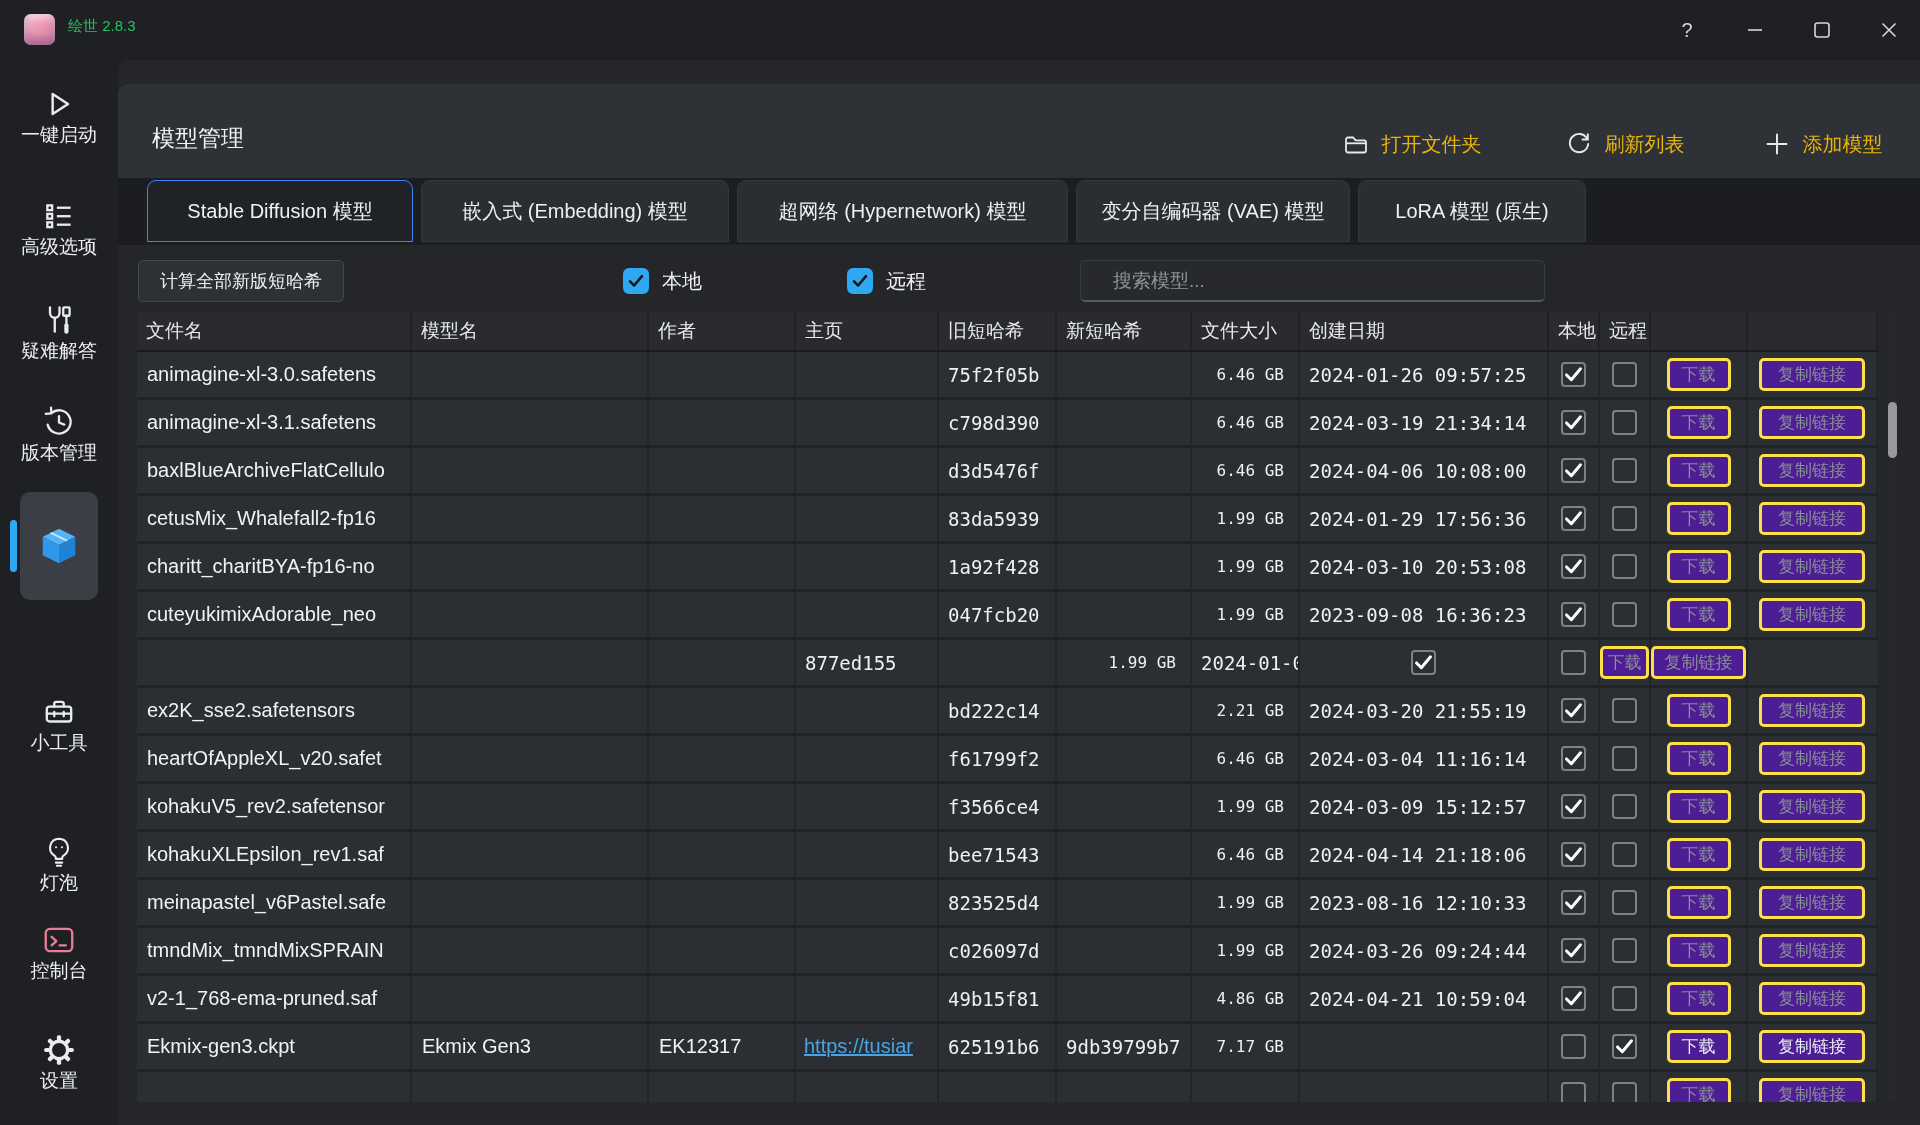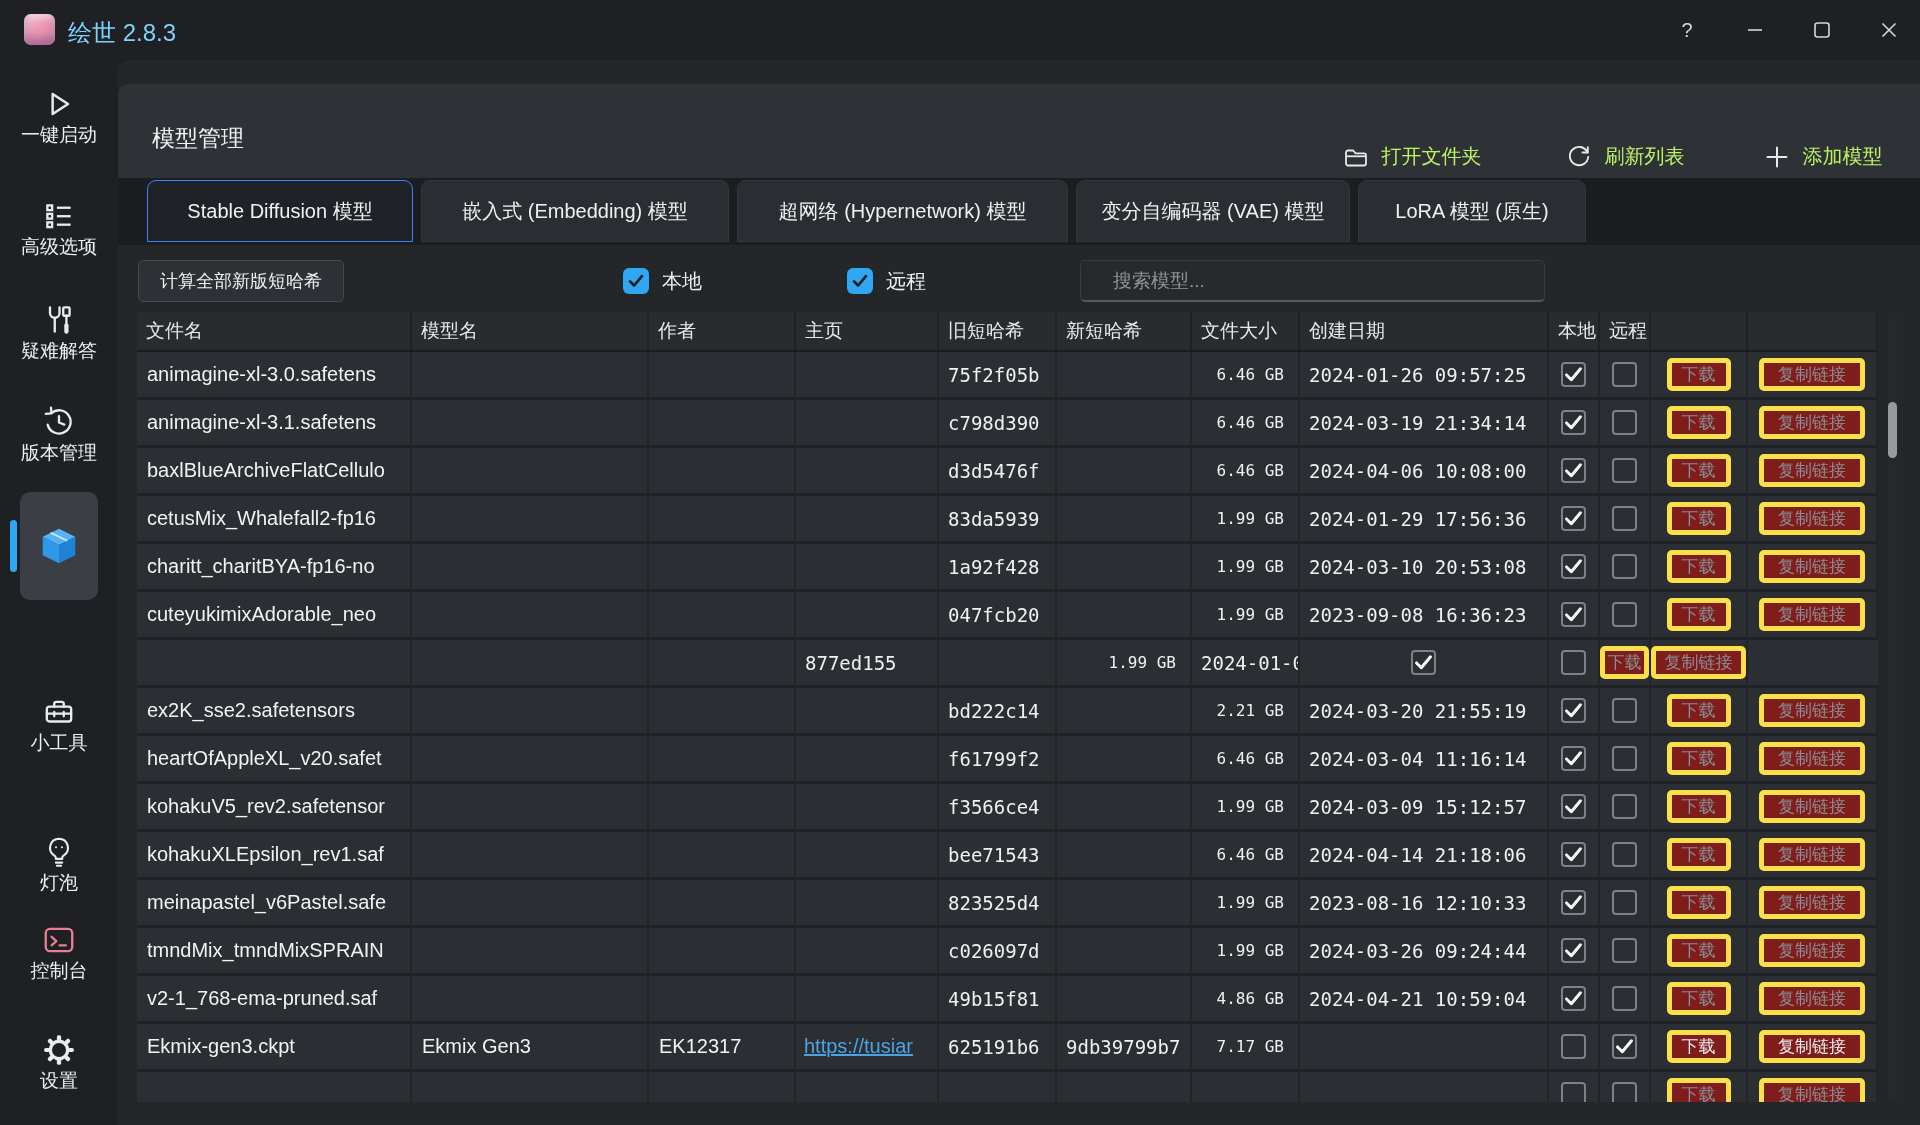--- a/index.html
+++ b/index.html
@@ -6,39 +6,39 @@
   .app{position:relative;width:1920px;height:1125px;background:#1e2023;overflow:hidden;
        font-family:"Liberation Sans","DejaVu Sans",sans-serif;color:#e9ebed;cursor:default;}
   [data-interactable="true"]{cursor:pointer;}
   .ico{display:inline-flex;align-items:center;justify-content:center;color:inherit;}
 
   
   .titlebar{position:absolute;left:0;top:0;width:1920px;height:60px;background:#1e2023;}
   .app-icon{position:absolute;left:24px;top:14px;width:31px;height:31px;border-radius:7px;
             background:linear-gradient(145deg,#f6c3d2 0%,#ec9ab4 45%,#d97fa0 100%);
             box-shadow:inset 0 -6px 10px rgba(90,60,120,.45), inset 0 4px 6px rgba(255,255,255,.5);}
-  .app-title{position:absolute;left:68px;top:17px;font-size:24px;color:#7dd3fc;}
+  .app-title{position:absolute;left:68px;top:17px;font-size:15px;color:#22c55e;}
   .winbtn{position:absolute;top:6px;width:56px;height:48px;display:flex;align-items:center;justify-content:center;color:#d6d8da;}
   .winbtn .q{font-size:20px;color:#d6d8da;}
 
   
   .sidebar{position:absolute;left:0;top:60px;width:118px;height:1065px;background:#1e2023;}
   .side-item{position:absolute;left:0;width:118px;display:flex;flex-direction:column;align-items:center;justify-content:flex-start;color:#e9ebed;}
   .side-label{font-size:19px;color:#edeef0;white-space:nowrap;}
   .side-item.console .ico{color:var(--pink);}
   .side-sel{position:absolute;left:20px;width:78px;height:108px;border-radius:10px;background:#3b3e44;
             display:flex;align-items:center;justify-content:center;}
   .side-accent{position:absolute;left:10px;width:7px;height:52px;border-radius:4px;background:var(--accent);}
 
   
   .content{position:absolute;left:118px;top:60px;width:1802px;height:1065px;background:#242629;border-top-left-radius:10px;}
   .content-header{position:absolute;left:0;top:0;width:1802px;height:118px;background:#2e3136;border-top-left-radius:10px;margin-top:24px;}
   .page-title{position:absolute;left:34px;top:39px;font-size:23px;font-weight:500;color:#f2f3f5;}
-  .hdr-btn{position:absolute;top:34px;height:52px;display:flex;align-items:flex-end;justify-content:center;gap:13px;
-           font-size:20px;color:#bef264;}
+  .hdr-btn{position:absolute;top:34px;height:52px;display:flex;align-items:center;justify-content:center;gap:13px;
+           font-size:20px;color:#eab308;}
   .hdr-btn .ico{color:#e7e9eb;}
 
   .tabstrip{position:absolute;left:0;top:118px;width:1802px;height:67px;background:#1b1d20;}
   .tab{position:absolute;top:2px;height:62px;display:flex;align-items:center;justify-content:center;
        font-size:20px;color:#eef0f2;background:#2a2d31;border:1px solid #34373b;border-radius:9px 9px 0 0;
        box-sizing:border-box;white-space:nowrap;overflow:hidden;}
   .tab.active{background:#1f2226;border:1px solid #3b82f6;}
 
   .main{position:absolute;left:0;top:185px;width:1802px;height:880px;background:#242629;}
   .compute-btn{position:absolute;left:20px;top:15px;height:42px;padding:0 21px;background:#2d3034;
@@ -62,21 +62,21 @@
   .row{height:48px;background:#2b2e32;border-bottom:3px solid #202226;box-sizing:border-box;}
   .cell{border-right:2px solid #222428;display:flex;align-items:center;white-space:nowrap;overflow:hidden;box-sizing:border-box;}
   .c-file,.c-text{font-size:20px;color:#f1f2f4;padding-left:10px;}
   .c-mono{font-family:"DejaVu Sans Mono",monospace;font-size:19px;color:#eef0f2;padding-left:9px;}
   .c-size{font-family:"DejaVu Sans Mono",monospace;font-size:16px;color:#eef0f2;justify-content:flex-end;padding-right:14px;}
   .c-home{padding-left:8px;}
   .link{color:var(--link);text-decoration:underline;font-size:20px;}
   .c-chk{justify-content:center;}
   .tcb{width:25px;height:25px;border:2px solid #7e8186;border-radius:4px;display:flex;align-items:center;justify-content:center;box-sizing:border-box;}
   .c-act{justify-content:center;}
-  .row-btn{height:33px;background:#7f1d1d;border:5px solid #fde047;border-radius:5px;color:#8b8e93;
+  .row-btn{height:33px;background:#4c1d95;border:3px solid #fde047;border-radius:5px;color:#8b8e93;
            font-size:17px;display:flex;align-items:center;justify-content:center;box-sizing:border-box;}
   .row-btn.dl{width:64px;}
   .row-btn.cp{width:106px;}
   .row-btn.en{color:#eef0f2;}
 
   .vscroll{position:absolute;left:1770px;top:67px;width:9px;height:790px;background:#26282b;border-radius:5px;}
   .vthumb{position:absolute;left:0;top:90px;width:9px;height:56px;border-radius:5px;background:#97999d;}
 </style>
 </head>
 <body>

